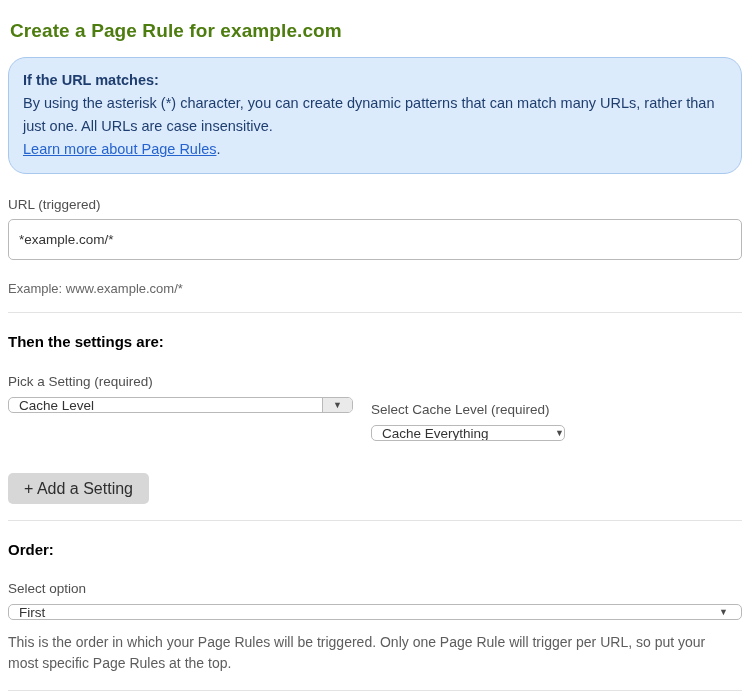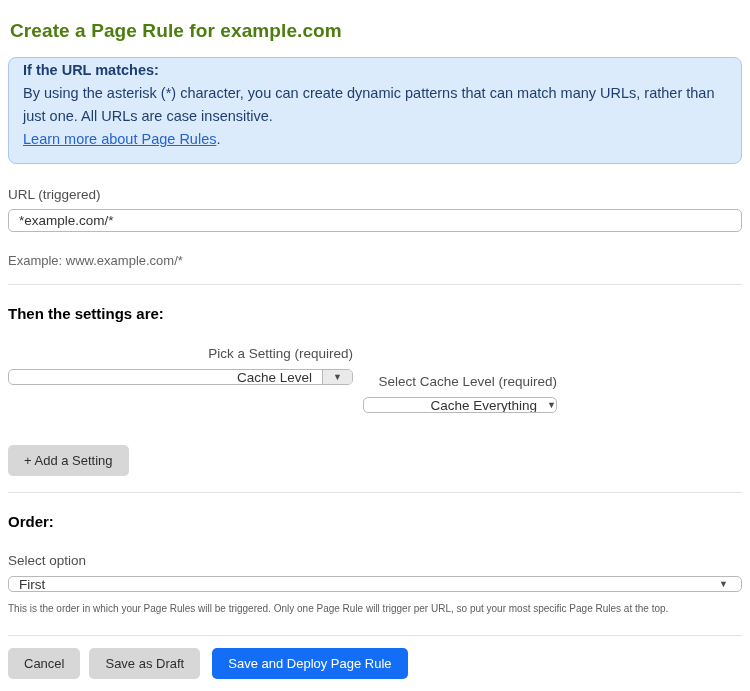--- a/index.html
+++ b/index.html
@@ -26,43 +26,43 @@
     font-weight: 700;
     color: #4d7c0f;
     margin: 10px 2px 0 2px;
     letter-spacing: .1px;
   }
 
   .info-box {
     margin-top: 15px;
     background: var(--info-bg);
     border: 1px solid var(--info-border);
-    border-radius: 8px;
-    padding: 1px 14px 12px 14px;
+    border-radius: 18px;
+    padding: 11px 14px 12px 14px;
     color: var(--info-text);
     font-size: 14.5px;
     line-height: 23px;
   }
   .info-box .info-heading { font-weight: 700; }
   .info-box a.info-link {
     color: var(--link);
     text-decoration: underline;
     cursor: pointer;
   }
 
   .field-label {
     margin-top: 23px;
     font-size: 13.5px;
     color: #4f4f4f;
   }
   .text-input {
     display: block;
     margin-top: 7px;
     width: 100%;
-    height: 23px;
+    height: 41px;
     border: 1px solid var(--border);
     border-radius: 5px;
     padding: 0 10px;
     font-size: 13.5px;
     font-family: inherit;
     color: #333;
     background: #fff;
   }
   .helper-text {
     margin-top: 21px;
@@ -76,21 +76,21 @@
     margin: 16px 0 0 0;
   }
 
   .section-heading {
     margin-top: 20px;
     font-size: 15px;
     font-weight: 700;
     color: #000000;
   }
 
-  .settings-row { display: flex; gap: 10px; text-align: right; }
+  .settings-row { display: flex; gap: 18px; }
   .settings-col-1 { width: 345px; }
   .settings-col-2 { width: 194px; margin-top: 28px; }
 
   .select {
     margin-top: 8px;
     display: flex;
     align-items: center;
     height: 16px;
     border: 1px solid var(--border);
     border-radius: 5px;
@@ -120,31 +120,31 @@
     justify-content: center;
   }
   .select-inline { }
   .select-full { width: 100%; padding-right: 13px; }
 
   .btn {
     border: none;
     border-radius: 5px;
     height: 31px;
     padding: 0 16px;
-    font-size: 13px;
+    font-size: 16px;
     font-family: inherit;
     cursor: pointer;
   }
   .btn-gray { background: #d7d7d7; color: #2e2e2e; }
   .btn-blue { background: var(--primary-button); color: #fff; }
 
   .add-setting-wrap { margin-top: 32px; }
   .order-helper {
-    margin-top: 6px;
-    font-size: 10px;
+    margin-top: 12px;
+    font-size: 14px;
     line-height: 21px;
     color: #5d5d5d;
     max-width: 724px;
   }
   .footer-buttons {
     margin-top: 12px;
     display: flex;
     align-items: center;
     gap: 9px;
   }

